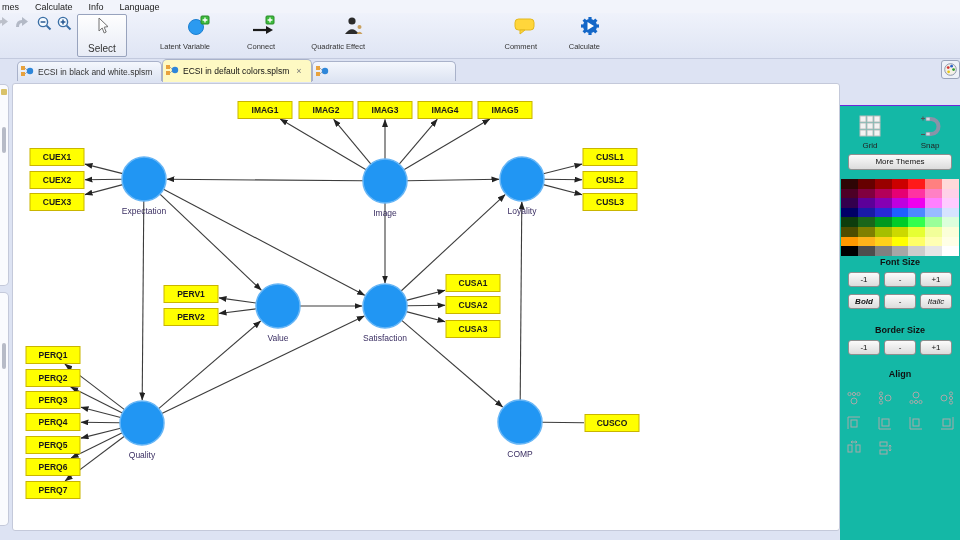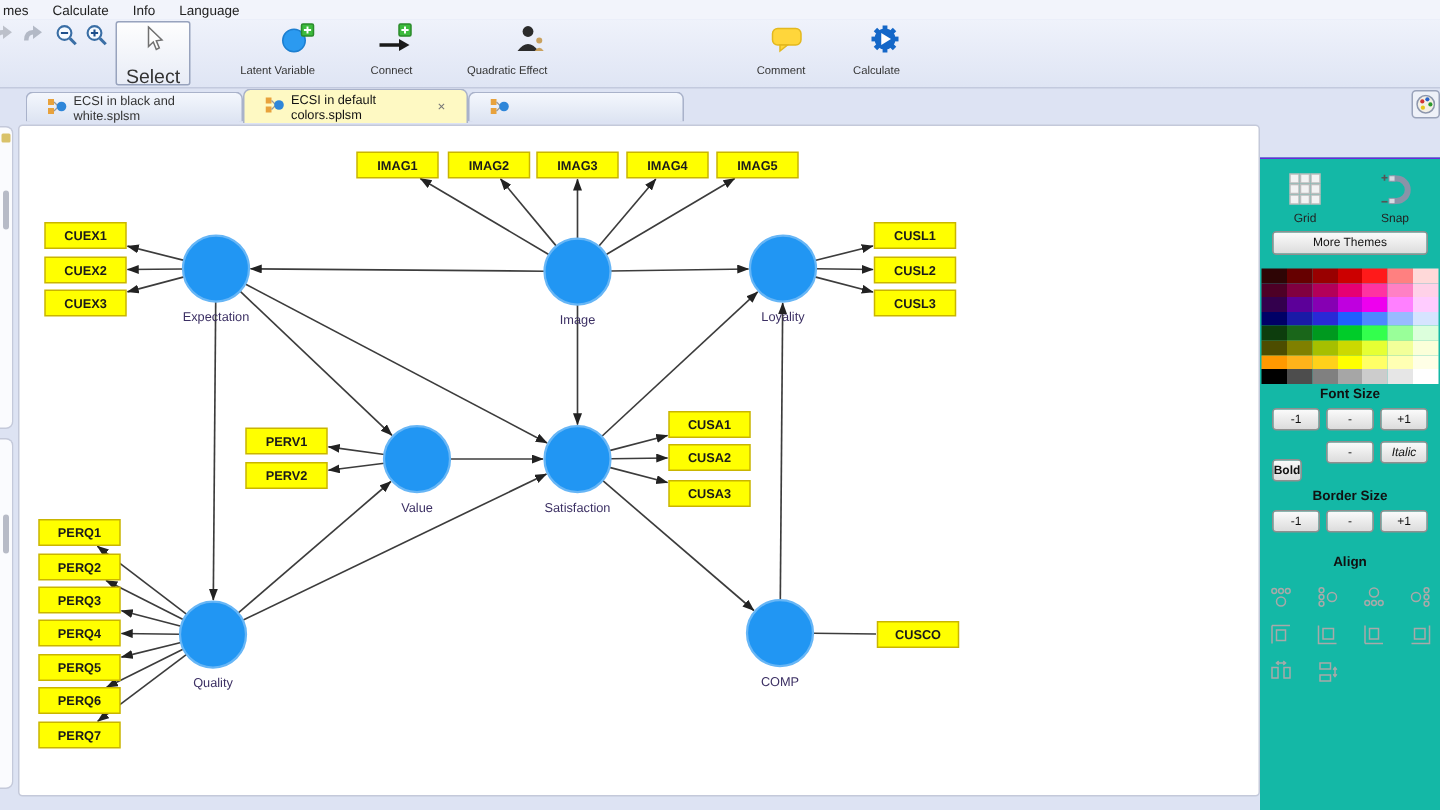--- a/index.html
+++ b/index.html
@@ -7,26 +7,26 @@
 
   
   .menubar{position:absolute;left:0;top:0;width:100%;height:13px;background:#f2f4fb;font-size:9px;color:#222;display:flex;align-items:center;gap:16px;padding-left:2px;box-sizing:border-box;}
   .menubar span{cursor:default;}
 
   
   .toolbar{position:absolute;left:0;top:13px;width:100%;height:45px;background:linear-gradient(#eff2fb,#dfe5f4);border-bottom:1px solid #c3cade;}
   .tool{position:absolute;top:2px;height:40px;text-align:right;font-size:7.5px;color:#333;}
   .tool .ticon{display:block;height:26px;line-height:26px;}
   .tool .tlabel{display:block;margin-top:1px;}
-  .selectbtn{position:absolute;left:77px;top:1px;width:48px;height:41px;border:1px solid #98a3bd;border-radius:2px;background:linear-gradient(#fefefe,#e8ecf6);text-align:center;font-size:13px;color:#333;}
+  .selectbtn{position:absolute;left:77px;top:1px;width:48px;height:41px;border:1px solid #98a3bd;border-radius:2px;background:linear-gradient(#fefefe,#e8ecf6);text-align:center;font-size:10px;color:#333;}
   .selectbtn .ticon{display:block;height:26px;padding-top:2px;}
 
   
   .tabbar{position:absolute;left:10px;top:58px;width:950px;height:25px;}
-  .tab{position:absolute;top:3px;height:20px;border:1px solid #a9b2ca;border-bottom:none;border-radius:5px 5px 0 0;background:linear-gradient(#f4f7fd,#dde4f2);display:flex;align-items:center;gap:4px;padding:0 14px;font-size:8.5px;color:#333;box-sizing:border-box;}
+  .tab{position:absolute;top:3px;height:20px;border:1px solid #a9b2ca;border-bottom:none;border-radius:5px 5px 0 0;background:linear-gradient(#f4f7fd,#dde4f2);display:flex;align-items:center;gap:4px;padding:0 3px;font-size:8.5px;color:#333;box-sizing:border-box;}
   .tab.active{top:1px;height:23px;background:#fef9c3;z-index:3;color:#111;}
   .tab .close{font-size:9px;color:#777;margin-left:3px;}
 
   
   .canvas{position:absolute;left:12px;top:83px;width:826px;height:446px;background:#fff;border:1px solid #c4c9da;border-radius:3px;}
   .lstrip{position:absolute;left:0;width:9px;background:#fafbfe;border:1px solid #c4c9da;border-left:none;border-radius:0 5px 5px 0;box-sizing:border-box;}
   .lstrip .grip{position:absolute;left:2px;width:4px;height:26px;background:#b7bbc7;border-radius:2px;}
   .lstrip .mini{position:absolute;left:1px;top:4px;width:6px;height:6px;background:#d9c26a;border-radius:1px;}
 
   
@@ -462,21 +462,21 @@
           <path d="M5,2 H11 M6.5,0.8 L5,2 L6.5,3.2 M9.5,0.8 L11,2 L9.5,3.2"></path>
         </svg></span>
     <span class="alicon" style="left:37px;top:334px;"><svg width="16" height="16" stroke="#a9a9a9" fill="none">
           <rect x="3" y="2" width="7" height="4"></rect>
           <rect x="3" y="10" width="7" height="4"></rect>
           <path d="M13,5 V11 M11.8,6.5 L13,5 L14.2,6.5 M11.8,9.5 L13,11 L14.2,9.5"></path>
         </svg></span>
   <div class="pbtn" style="left: 8px; top: 166px; width: 32px; height: 15px;">-1</div>
       <div class="pbtn" style="left: 44px; top: 166px; width: 32px; height: 15px;">-</div>
       <div class="pbtn" style="left: 80px; top: 166px; width: 32px; height: 15px;">+1</div>
-      <div class="pbtn" style="left: 8px; top: 200px; width: 20px; height: 15px; font-weight: bold;">Bold</div>
+      <div class="pbtn" style="left: 8px; top: 188px; width: 32px; height: 15px; font-weight: bold; font-style: italic;">Bold</div>
       <div class="pbtn" style="left: 44px; top: 188px; width: 32px; height: 15px;">-</div>
       <div class="pbtn" style="left: 80px; top: 188px; width: 32px; height: 15px; font-style: italic;">Italic</div>
       <div class="pbtn" style="left: 8px; top: 234px; width: 32px; height: 15px;">-1</div>
       <div class="pbtn" style="left: 44px; top: 234px; width: 32px; height: 15px;">-</div>
       <div class="pbtn" style="left: 80px; top: 234px; width: 32px; height: 15px;">+1</div>
     </div>
 
 </div>
 
 </body></html>

